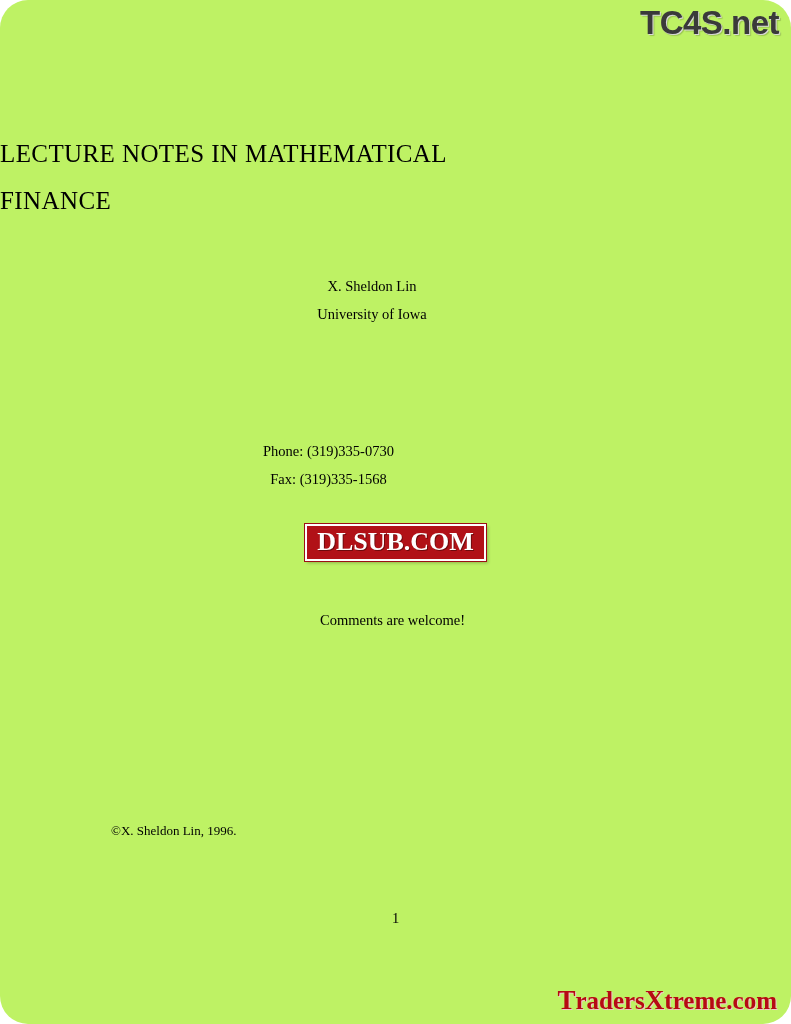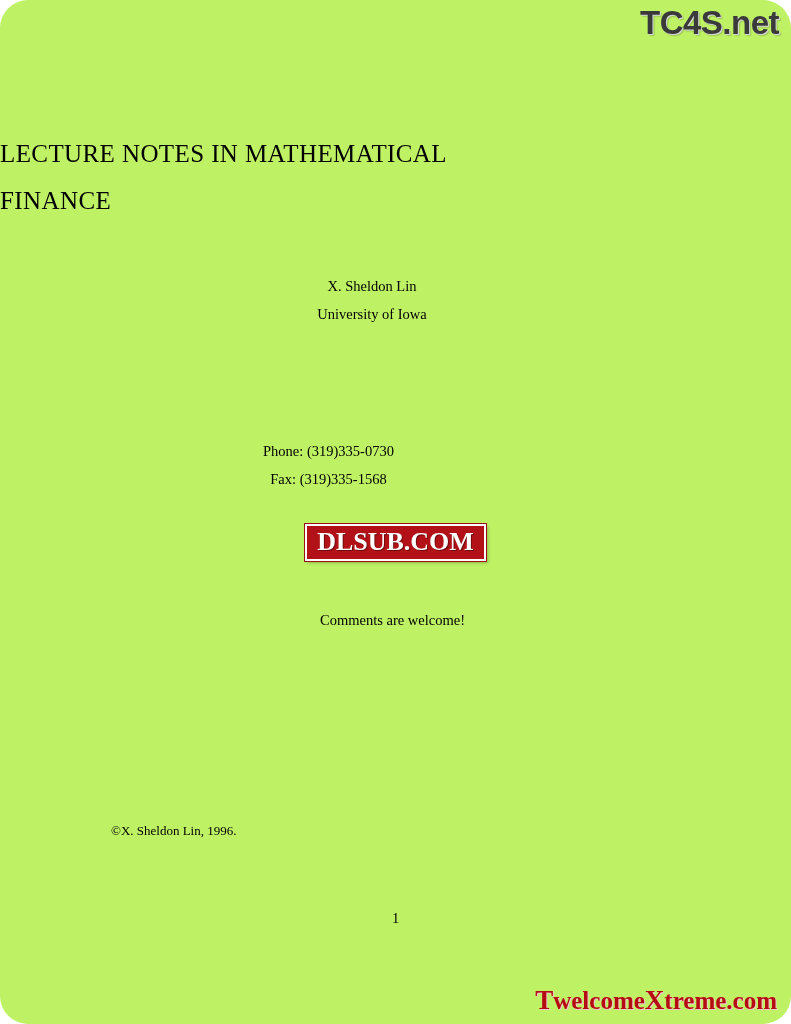--- a/index.html
+++ b/index.html
@@ -168,16 +168,16 @@
 
   <div class="comments">Comments are welcome!</div>
 
   <div class="copyright">
     <span class="c-sym">©</span><span>X. Sheldon Lin, 1996.</span>
   </div>
 
   <div class="page-number">1</div>
 
   <div class="wm-bottom">
-    <span class="cap">T</span><span>welcome</span><span class="cap">X</span><span>treme.com</span>
+    <span class="cap">T</span><span>raders</span><span class="cap">X</span><span>treme.com</span>
   </div>
 
 </div>
 
 </body></html>

